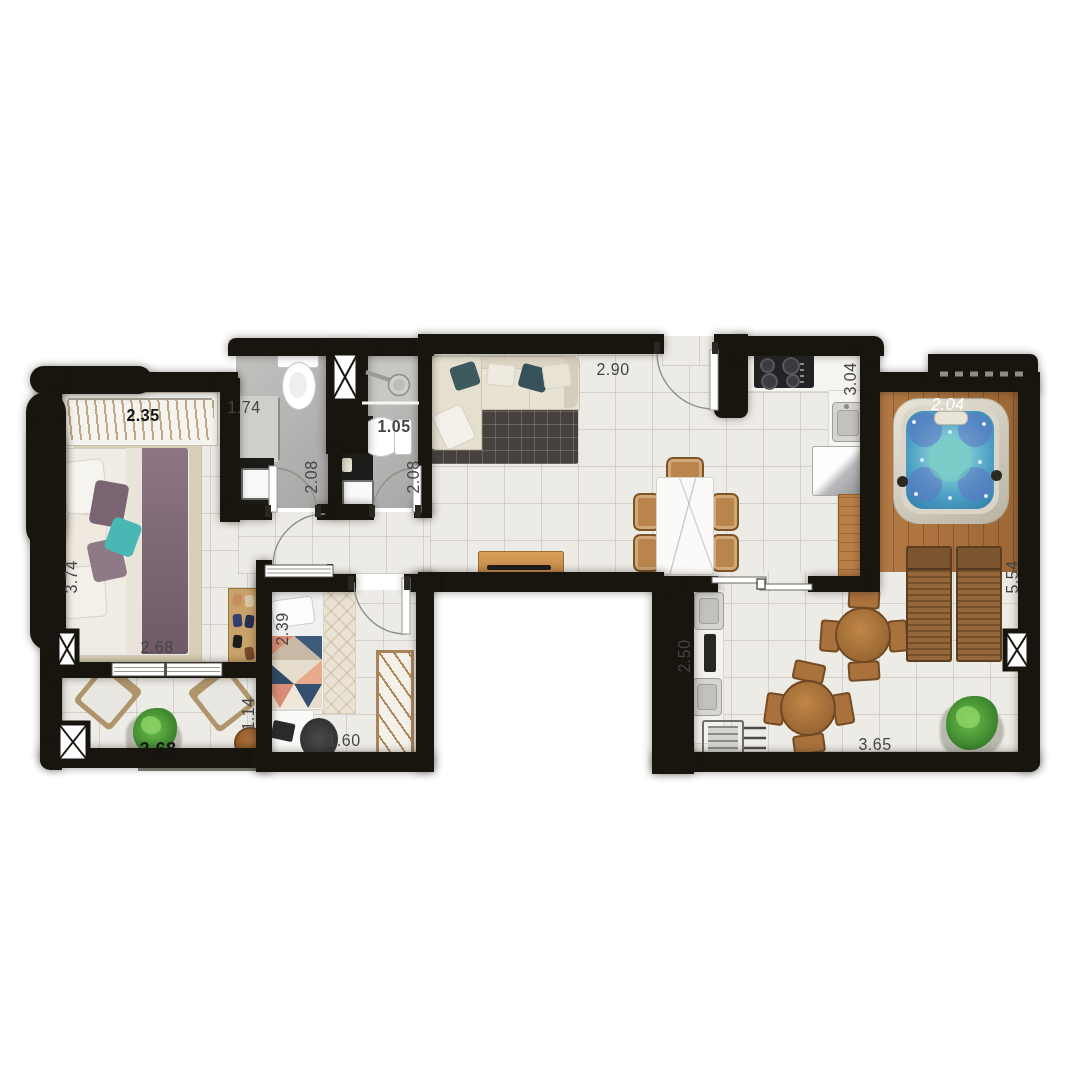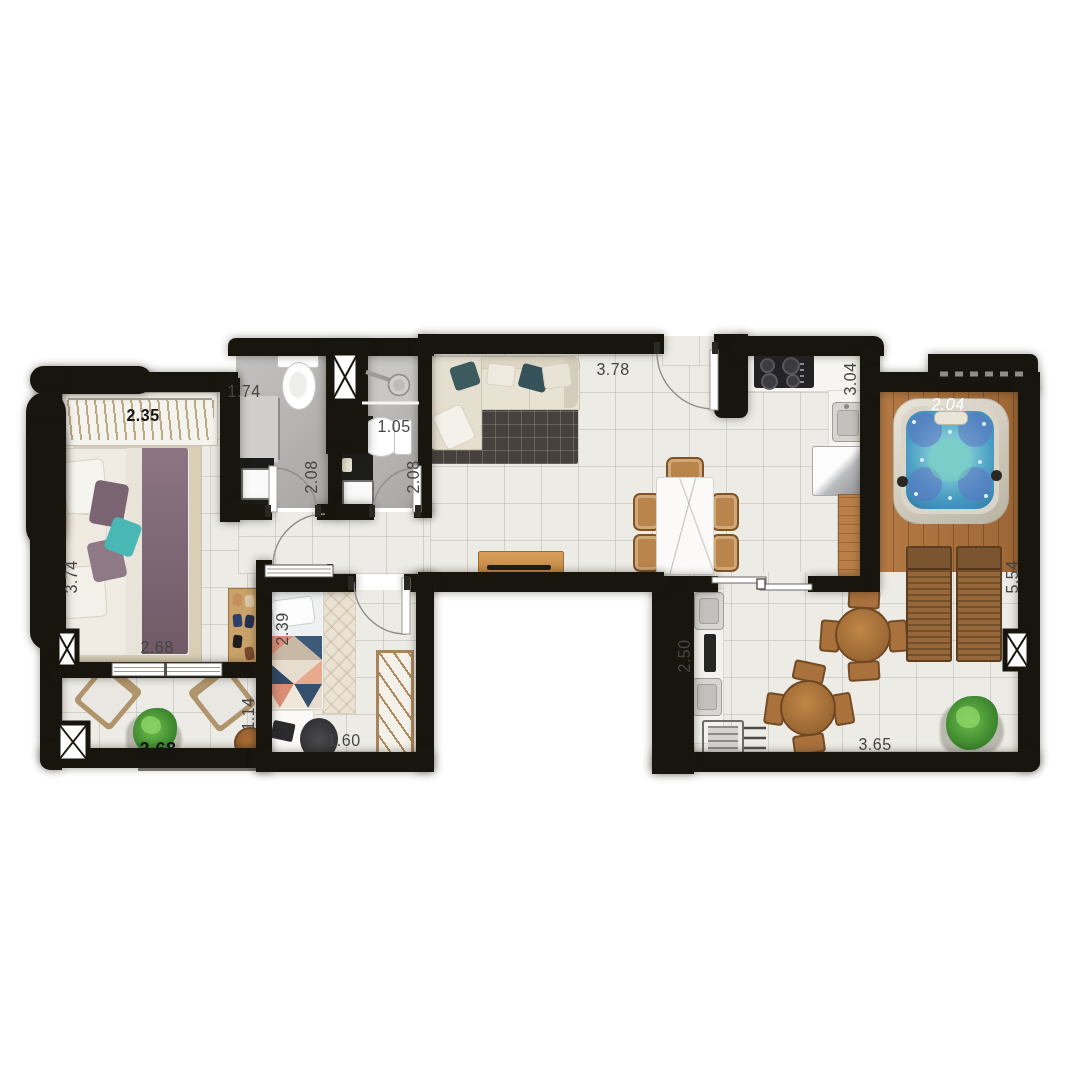--- a/index.html
+++ b/index.html
@@ -330,23 +330,23 @@
         <line x1="744" y1="738" x2="766" y2="738"></line>
         <line x1="744" y1="748" x2="766" y2="748"></line>
     </g>
 
     <line x1="940" y1="374" x2="1030" y2="374" stroke="#8f8d84" stroke-width="5" stroke-dasharray="8 7"></line>
 
     <line x1="68" y1="399" x2="212" y2="399" stroke="#8e8372" stroke-width="1.5"></line>
   </svg>
 
   <div class="lab b" style="left:143px;top:416px;">2.35</div>
-  <div class="lab" style="left:244px;top:392px;">1.74</div>
-  <div class="lab" style="left:394px;top:427px;">1.05</div>
-  <div class="lab" style="left:613px;top:370px;">3.78</div>
+  <div class="lab" style="left:244px;top:408px;">1.74</div>
+  <div class="lab" style="left:394px;top:427px;font-weight:bold;">1.05</div>
+  <div class="lab" style="left:613px;top:370px;">2.90</div>
   <div class="lab v" style="left:851px;top:379px;">3.04</div>
   <div class="lab light" style="left:948px;top:405px;font-style:italic;">2.04</div>
   <div class="lab v" style="left:312px;top:477px;">2.08</div>
   <div class="lab v" style="left:414px;top:477px;">2.08</div>
   <div class="lab v" style="left:72px;top:577px;">3.74</div>
   <div class="lab" style="left:157px;top:648px;">2.68</div>
   <div class="lab b big" style="left:158px;top:749px;">2.68</div>
   <div class="lab v" style="left:249px;top:714px;">1.14</div>
   <div class="lab v" style="left:283px;top:629px;">2.39</div>
   <div class="lab" style="left:344px;top:741px;">1.60</div>

